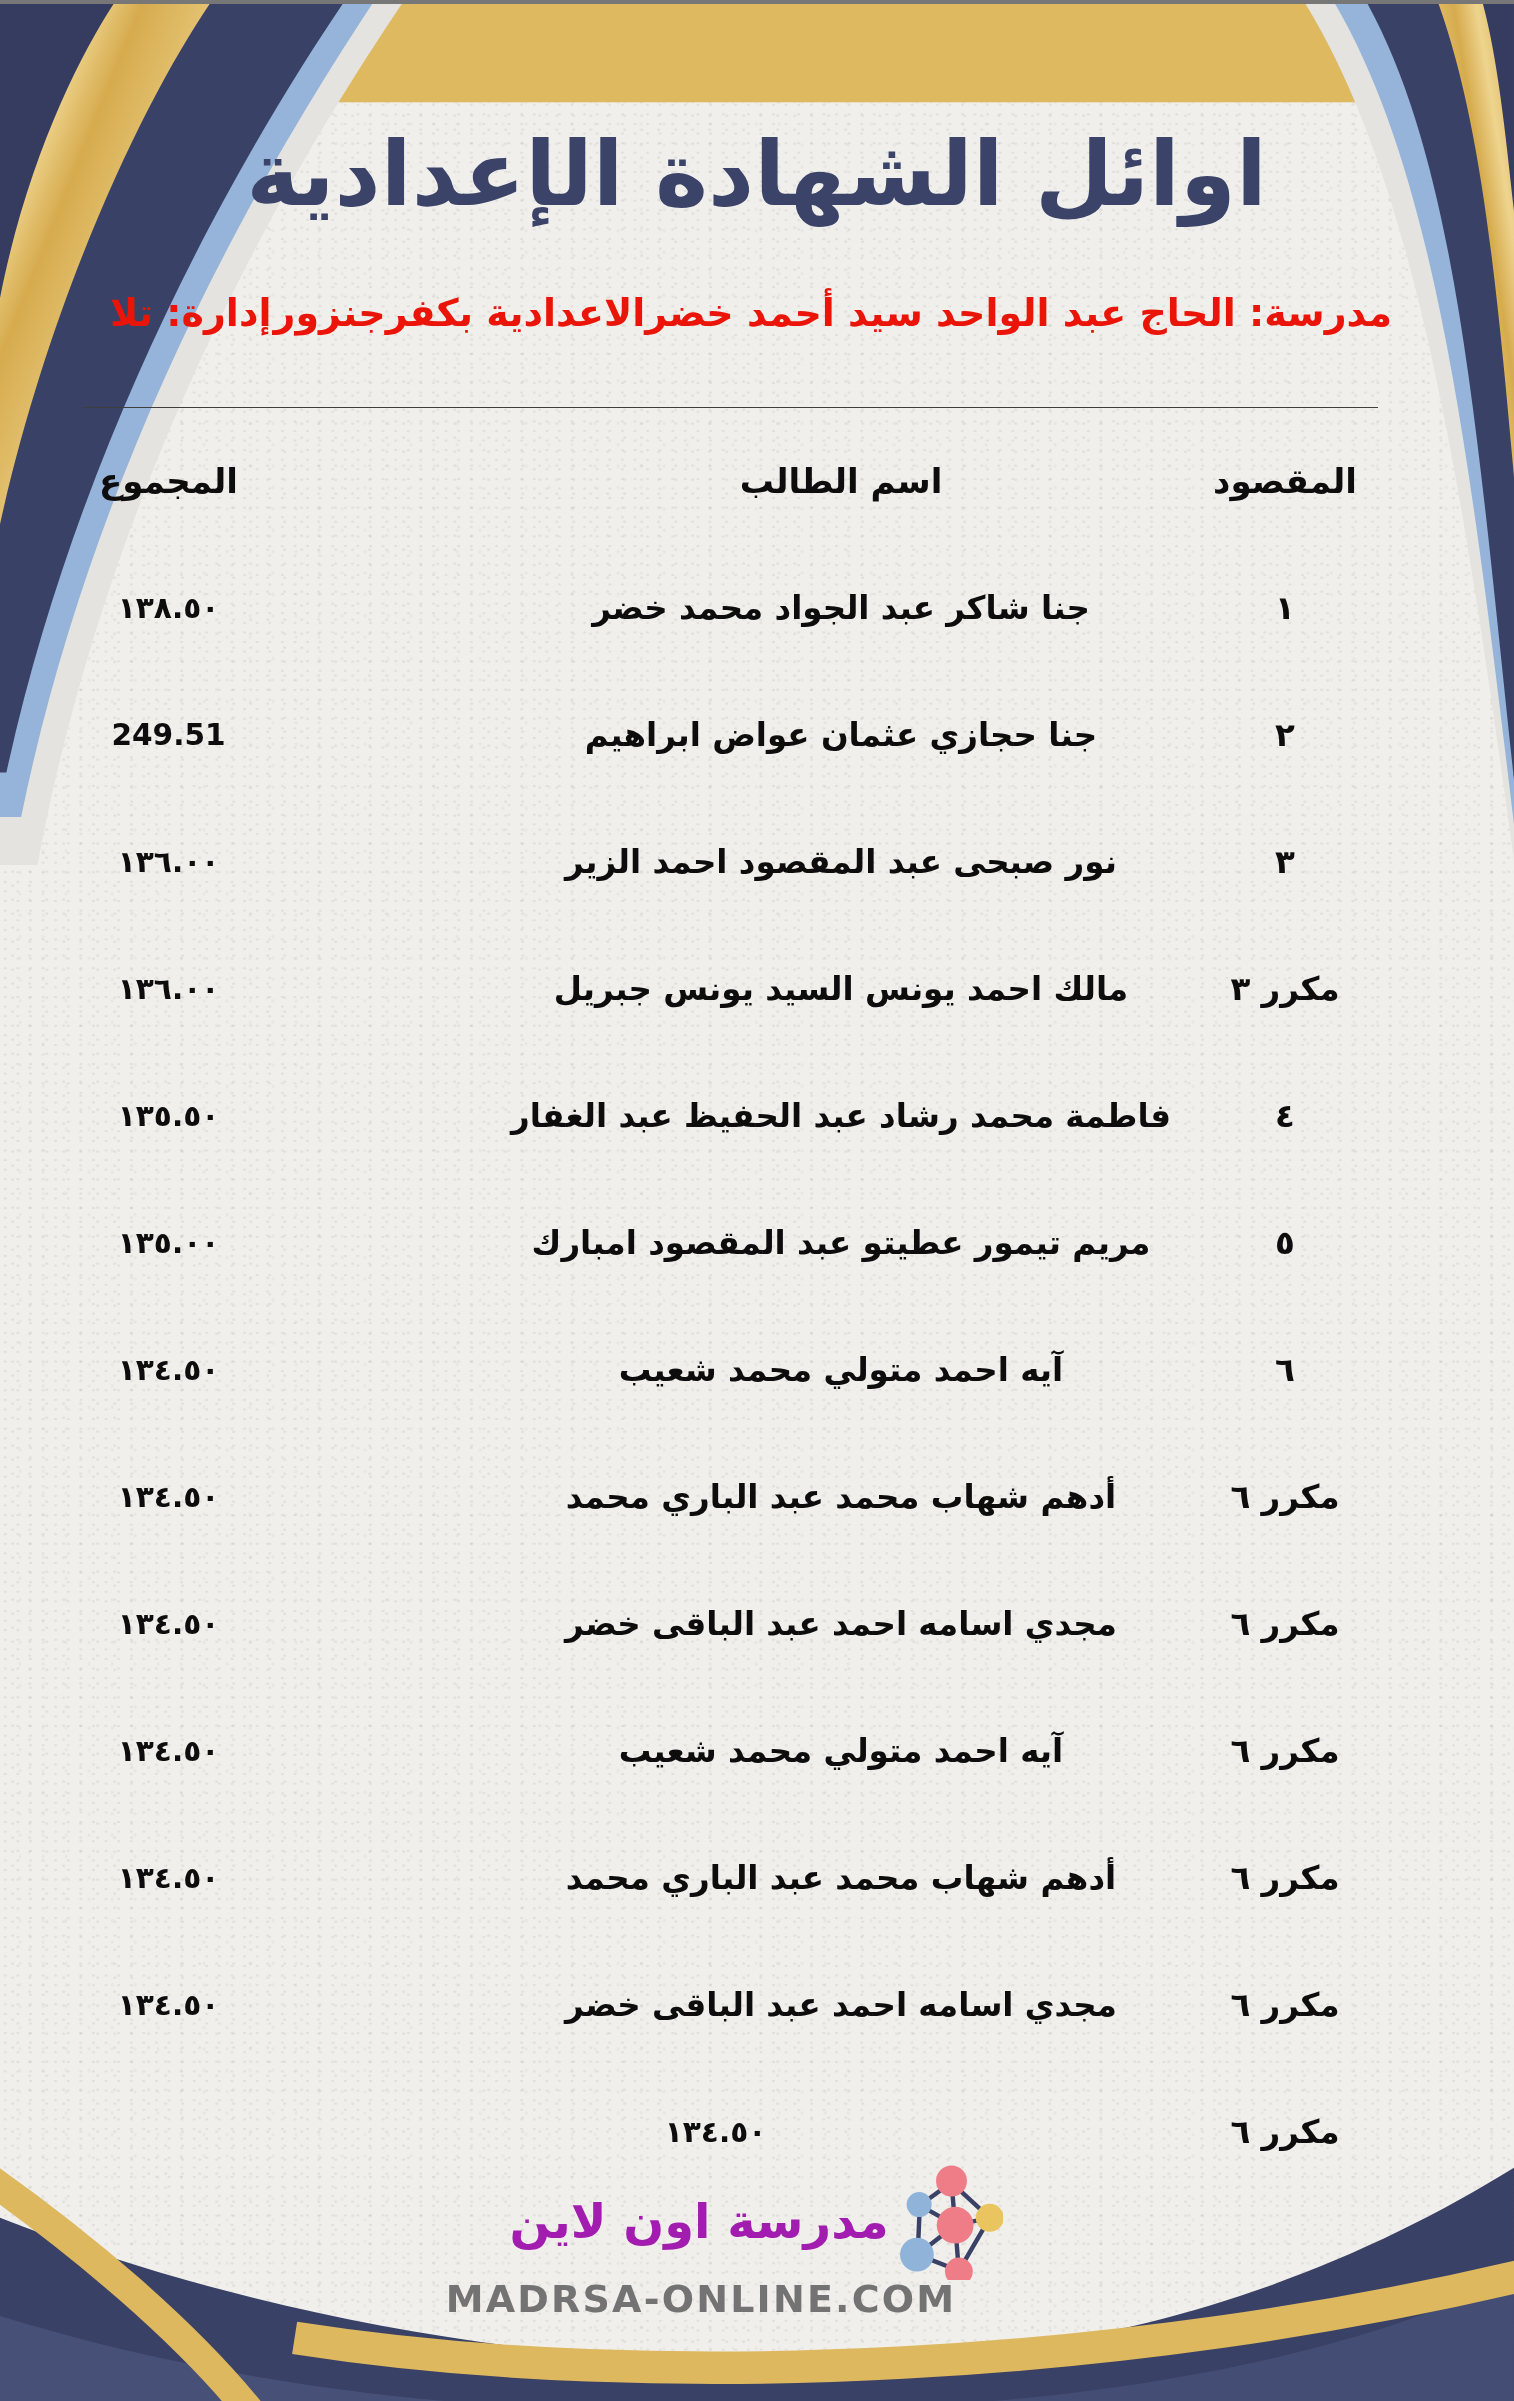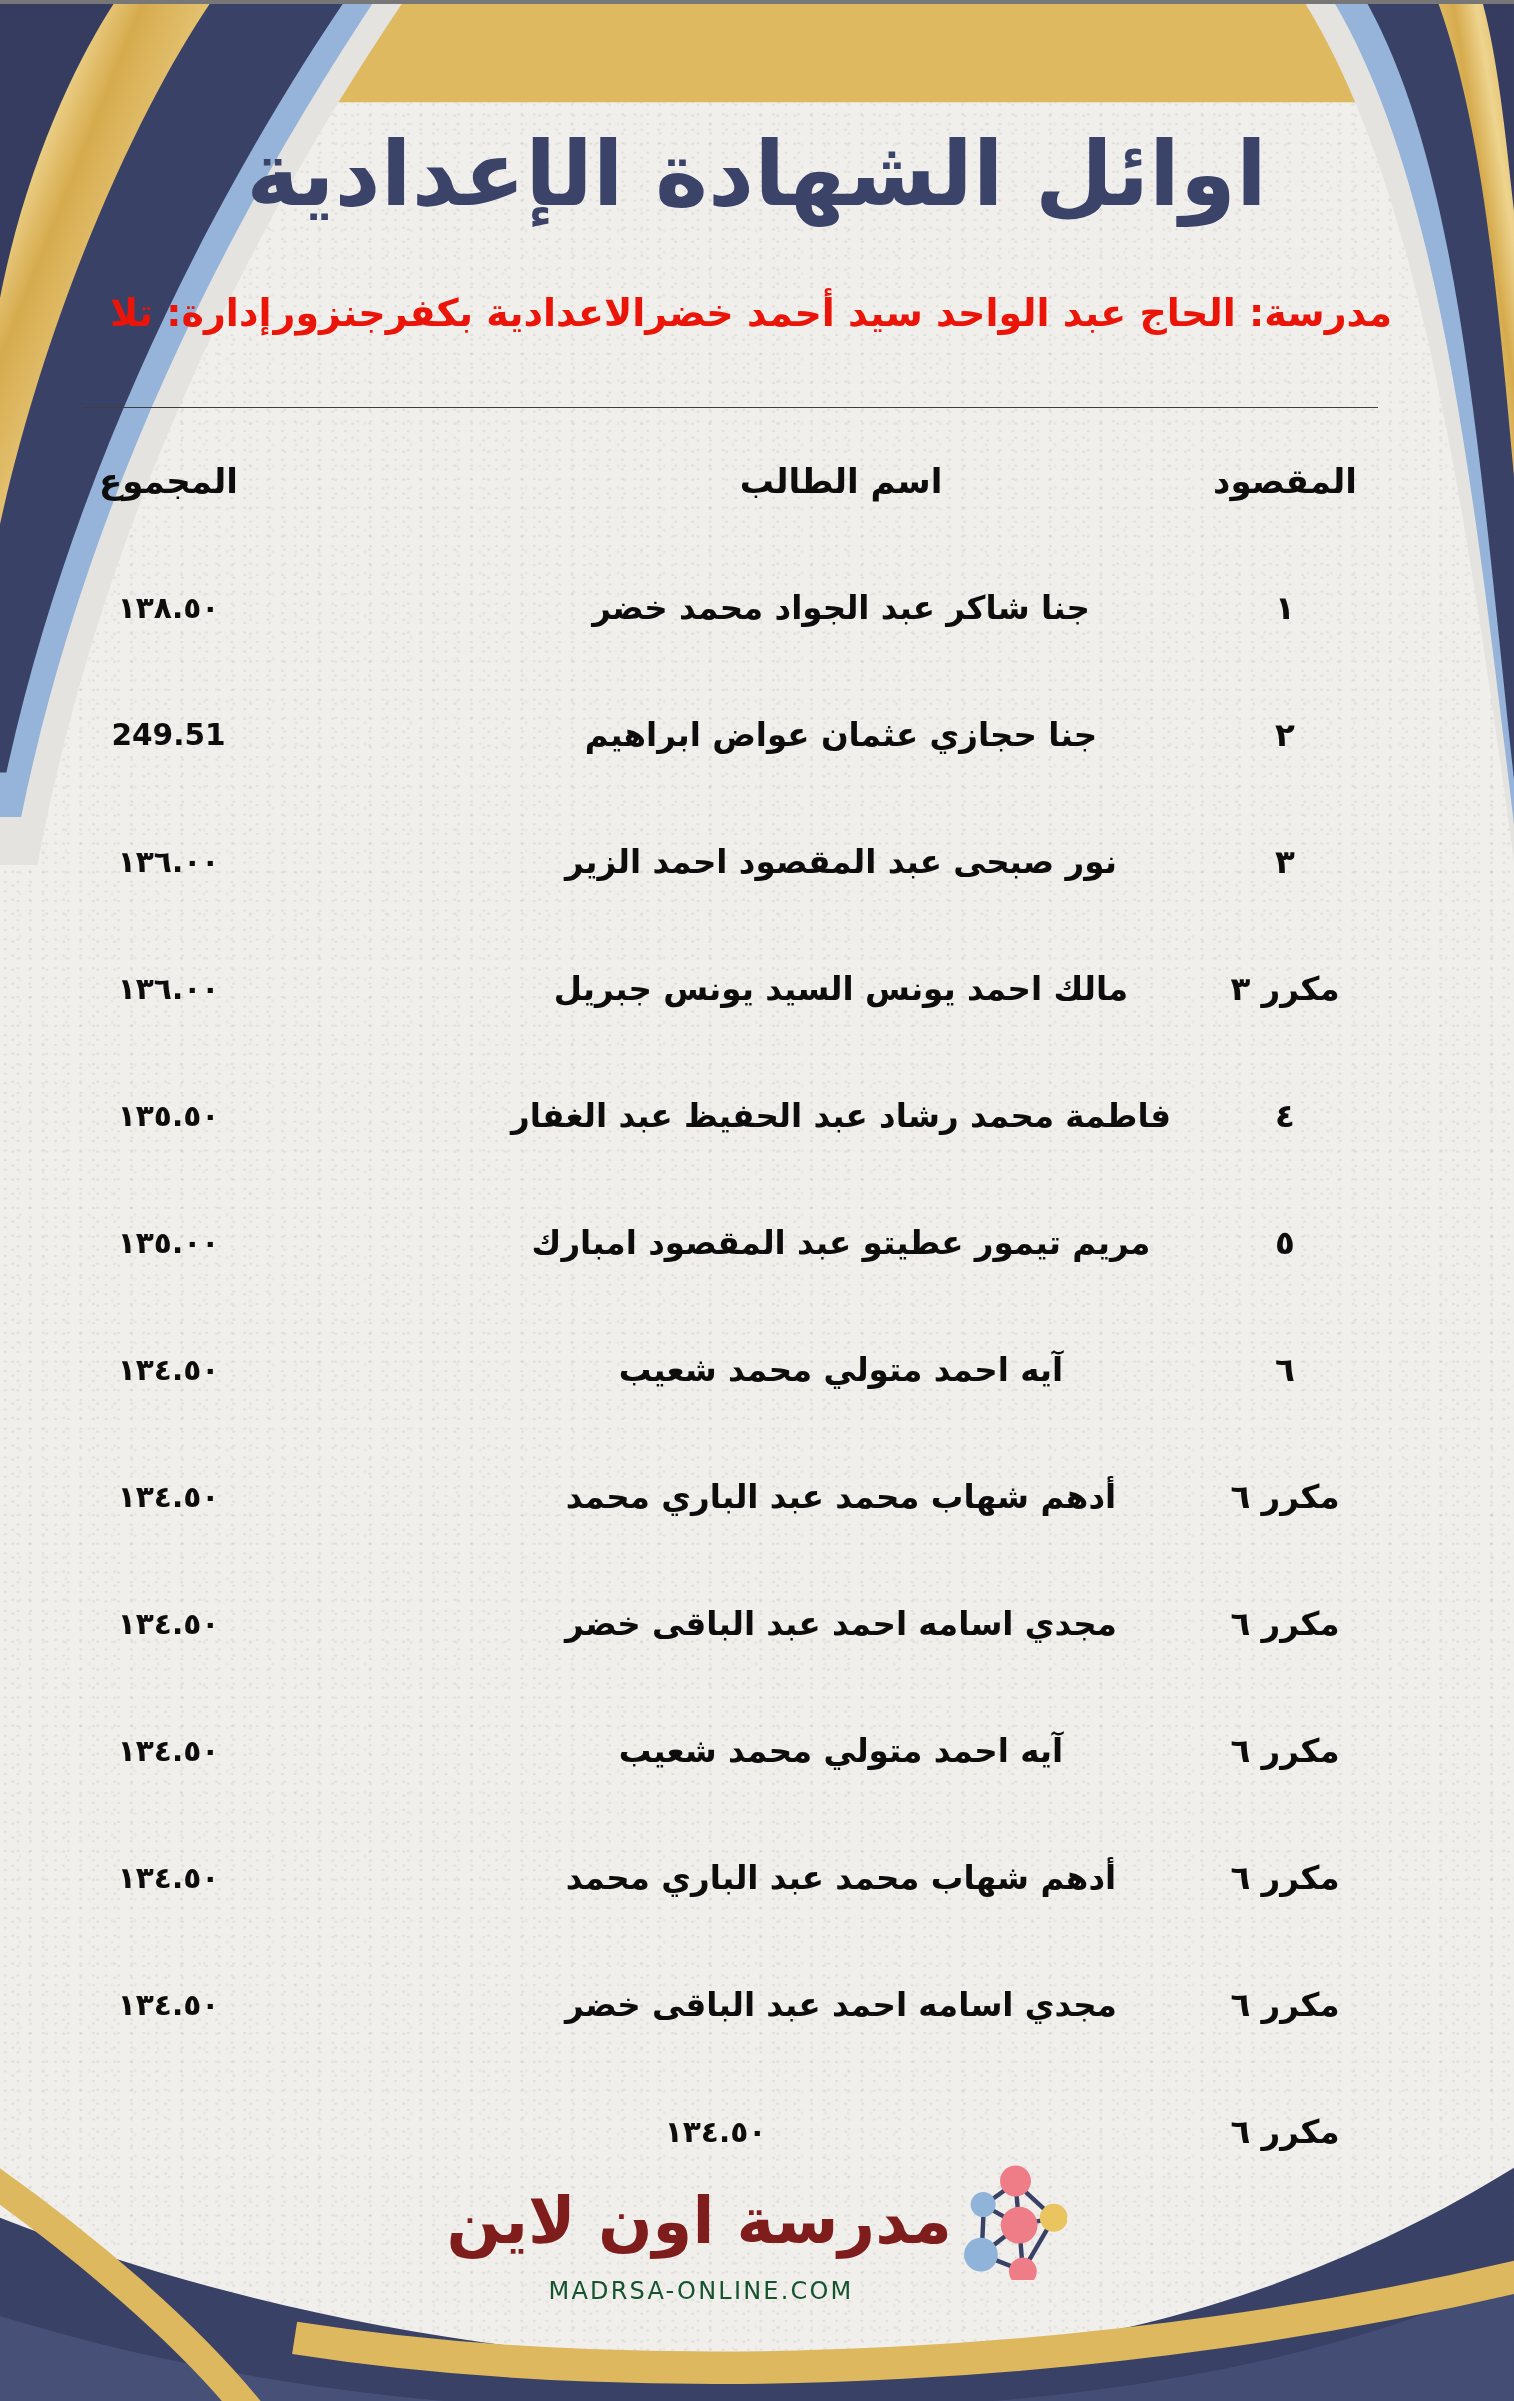--- a/index.html
+++ b/index.html
@@ -58,24 +58,24 @@
   .cell.name{padding-left:251px;}
   .cell.total{font-size:29.6px;}
   .thead .cell.total{font-size:34px;}
 
   .logo{
     position:absolute;top:2159px;left:0;right:0;z-index:3;
     display:flex;flex-direction:column;align-items:center;
   }
   .logo-top{display:flex;flex-direction:row;align-items:center;gap:11.8px;direction:rtl;}
   .logo-arabic{
-    font-size:64px;font-weight:bold;color:#7f1d1d;line-height:1.15;
+    font-size:48px;font-weight:bold;color:#a21caf;line-height:1.15;
   }
   .logo-domain{
-    font-size:24px;font-weight:normal;color:#14532d;letter-spacing:2.2px;
+    font-size:38px;font-weight:bold;color:#737373;letter-spacing:2.2px;
     margin-top:-3px;margin-right:111px;
   }
 </style>
 </head>
 <body>
 
 <div class="canvas">
 
   <svg class="frame" viewBox="0 0 2050 3250" preserveAspectRatio="none" aria-hidden="true">
     <defs>

